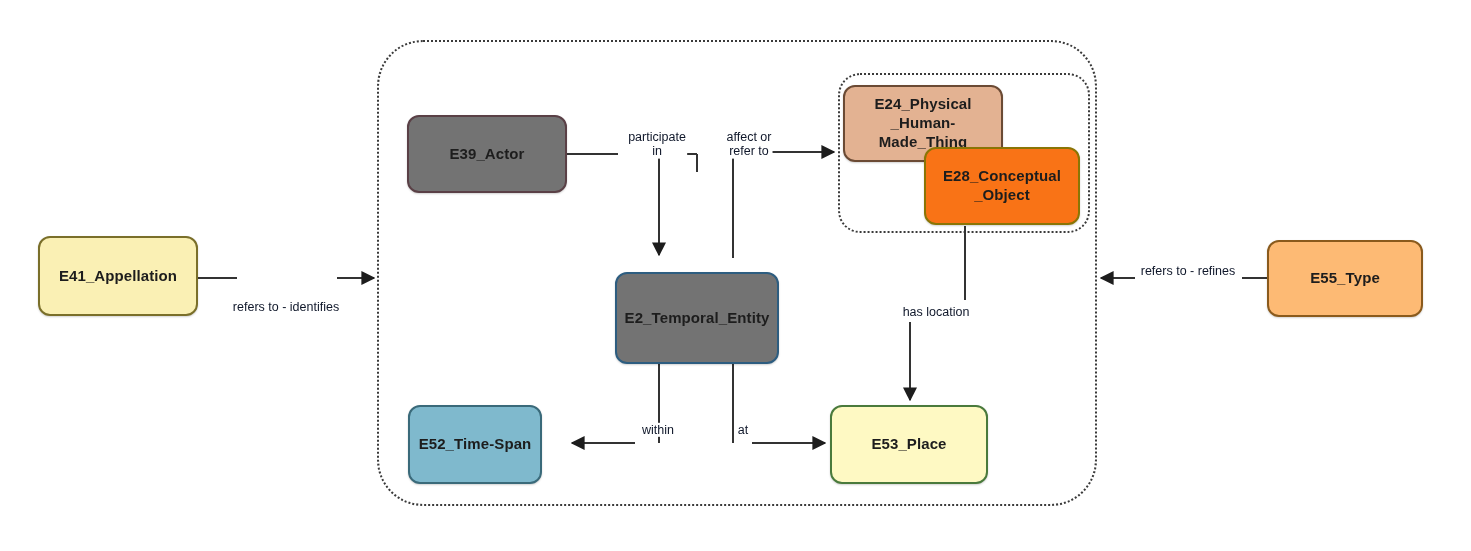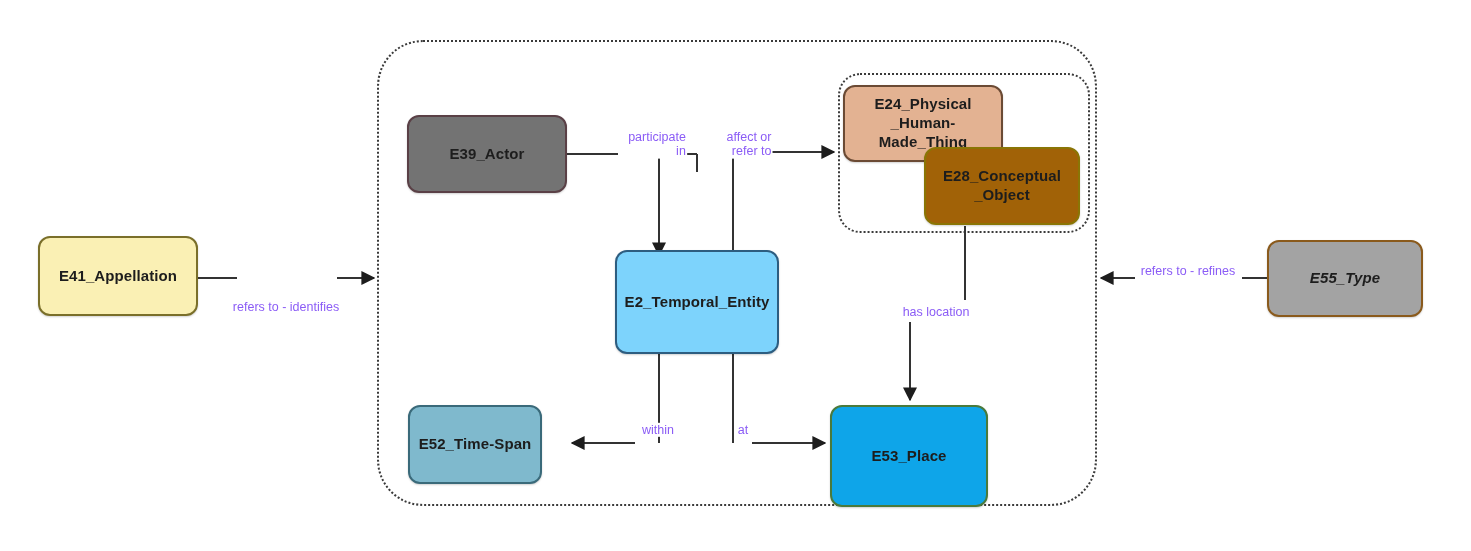--- a/index.html
+++ b/index.html
@@ -41,24 +41,24 @@
     line-height: 1.25;
     letter-spacing: 0.1px;
     padding: 2px 6px;
     box-shadow: 0 1px 2px rgba(0,0,0,0.18);
   }
   .node span { display: block; width: 100%; white-space: pre-line; }
   .edge-label {
     position: absolute;
     font-size: 12.5px;
     font-weight: 400;
-    color: #8b5cf6;
+    color: #0f172a;
     background: #ffffff;
     line-height: 1.15;
-    text-align: right;
+    text-align: center;
     white-space: pre-line;
     padding: 0 1px;
   }
   .dashed-group {
     position: absolute;
     box-sizing: border-box;
     border: 2.5px dotted #3a3a3a;
     border-radius: 46px;
     background: transparent;
   }
@@ -122,34 +122,34 @@
   <div class="node" id="n-E41" style="left: 38px; top: 236px; width: 160px; height: 80px; background: rgb(250, 240, 180); border-color: rgb(122, 111, 42);">
     <span>E41_Appellation</span>
   </div>
   <div class="node" id="n-E39" style="left: 407px; top: 115px; width: 160px; height: 78px; background: #737373; border-color: rgb(90, 64, 70);">
     <span>E39_Actor</span>
   </div>
   <div class="node" id="n-E24" style="left: 843px; top: 85px; width: 160px; height: 77px; background: rgb(227, 178, 146); border-color: rgb(107, 74, 52);">
     <span>E24_Physical
 _Human-Made_Thing</span>
   </div>
-  <div class="node" id="n-E28" style="left: 924px; top: 147px; width: 156px; height: 78px; background: #a16207; border-color: rgb(138, 117, 5);">
+  <div class="node" id="n-E28" style="left: 924px; top: 147px; width: 156px; height: 78px; background: #f97316; border-color: rgb(138, 117, 5);">
     <span>E28_Conceptual
 _Object</span>
   </div>
-  <div class="node" id="n-E2" style="left: 615px; top: 250px; width: 164px; height: 104px; background: #7dd3fc; border-color: rgb(45, 93, 128);">
+  <div class="node" id="n-E2" style="left: 615px; top: 272px; width: 164px; height: 92px; background: #737373; border-color: rgb(45, 93, 128);">
     <span>E2_Temporal_Entity</span>
   </div>
-  <div class="node" id="n-E55" style="left: 1267px; top: 240px; width: 156px; height: 77px; background: #a3a3a3; border-color: rgb(138, 90, 28); font-style: italic;">
+  <div class="node" id="n-E55" style="left: 1267px; top: 240px; width: 156px; height: 77px; background: #fdba74; border-color: rgb(138, 90, 28);">
     <span>E55_Type</span>
   </div>
   <div class="node" id="n-E52" style="left: 408px; top: 405px; width: 134px; height: 79px; background: rgb(127, 185, 205); border-color: rgb(58, 106, 122);">
     <span>E52_Time-Span</span>
   </div>
-  <div class="node" id="n-E53" style="left: 830px; top: 405px; width: 158px; height: 102px; background: #0ea5e9; border-color: rgb(74, 122, 60);">
+  <div class="node" id="n-E53" style="left: 830px; top: 405px; width: 158px; height: 79px; background: #fef9c3; border-color: rgb(74, 122, 60);">
     <span>E53_Place</span>
   </div>
 
   <div class="edge-label" id="l-0" style="left: 286px; top: 271px; transform: translate(-50%, -50%); margin-top: 36px;">refers to - identifies</div>
   <div class="edge-label" id="l-1" style="left: 657px; top: 144px; transform: translate(-50%, -50%);">participate
 in</div>
   <div class="edge-label" id="l-2" style="left: 749px; top: 144px; transform: translate(-50%, -50%);">affect or
 refer to</div>
   <div class="edge-label" id="l-3" style="left: 936px; top: 312px; transform: translate(-50%, -50%);">has location</div>
   <div class="edge-label" id="l-4" style="left: 658px; top: 430px; transform: translate(-50%, -50%);">within</div>

